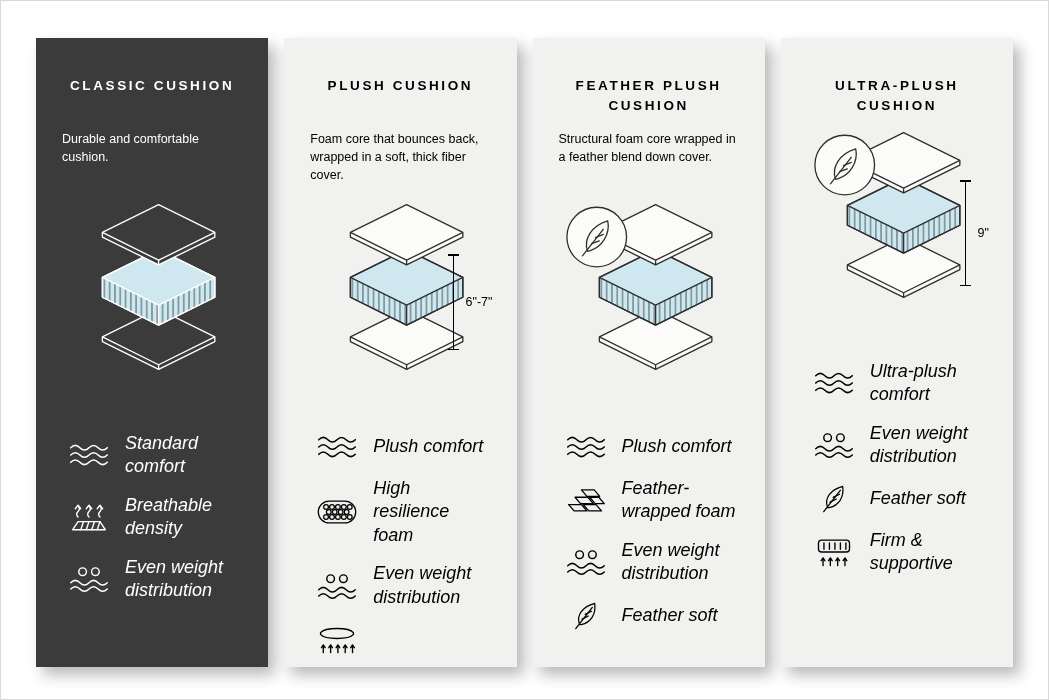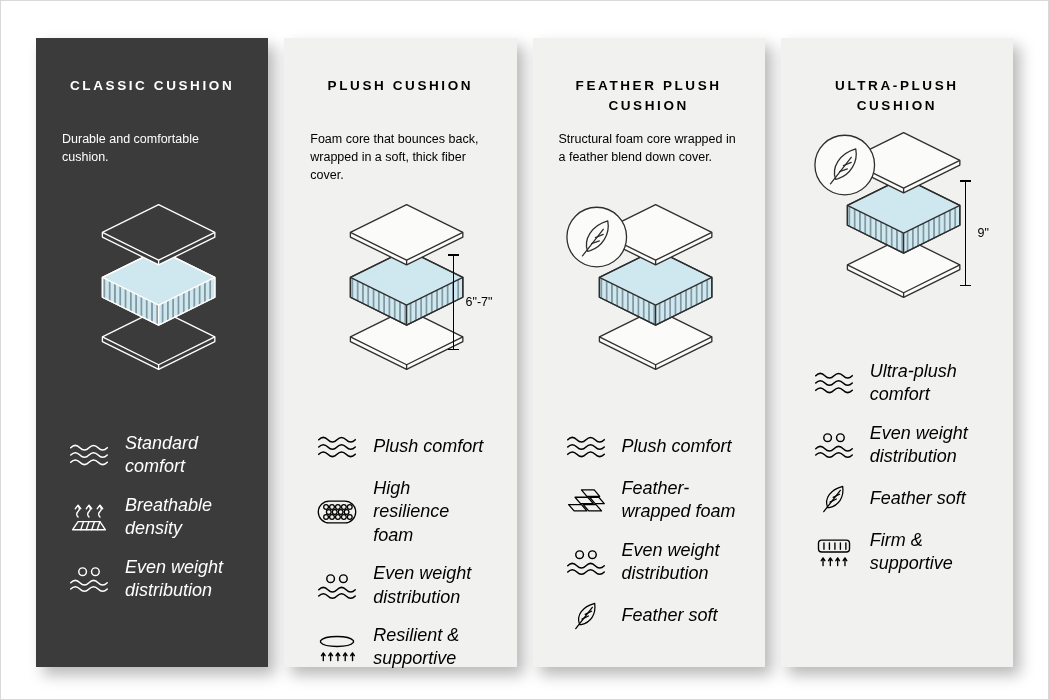--- a/index.html
+++ b/index.html
@@ -248,21 +248,20 @@
             </svg>
           </span>
         <span class="f-label">Even weight distribution</span>
       </li>
       <li class="feature">
         <span class="f-icon">
             <svg class="f-svg" viewBox="0 0 46 32">
               <use href="#icon-springs"></use>
             </svg>
           </span>
-        <span class="f-label">Resilient &amp; supportive</span>
       </li>
     </ul>
   </section>
 
   <section class="column light col-feather">
     <h2 class="col-title">FEATHER PLUSH
 CUSHION</h2>
     <p class="col-desc">Structural foam core wrapped in a feather blend down cover.</p>
     <div class="diagram">
       <svg class="cushion" viewBox="-30 0 260 260">

